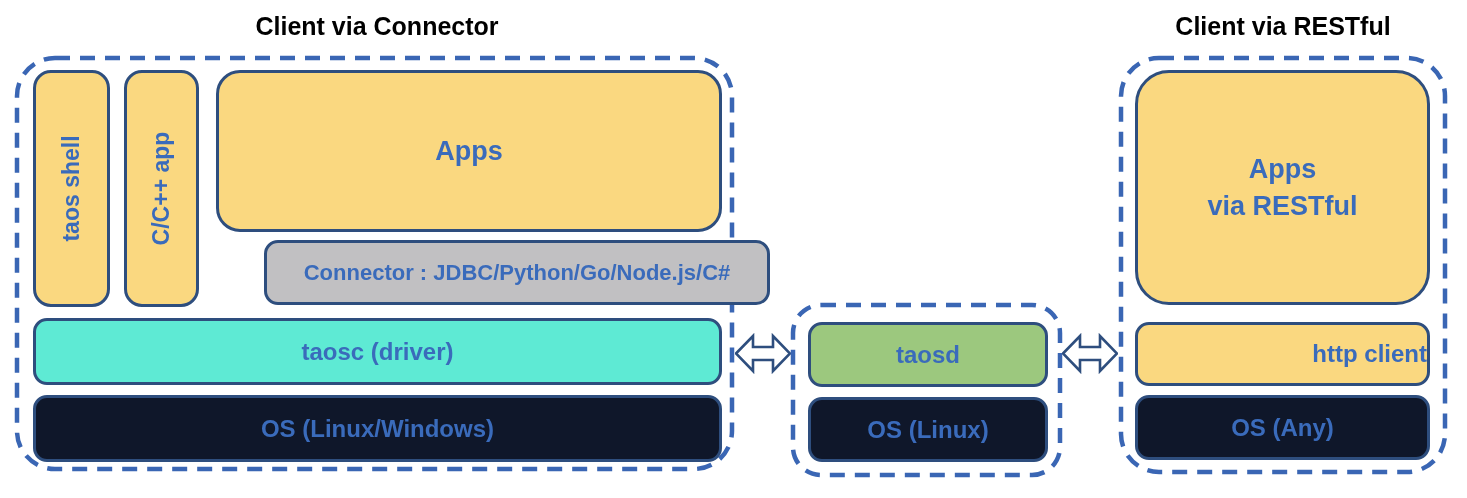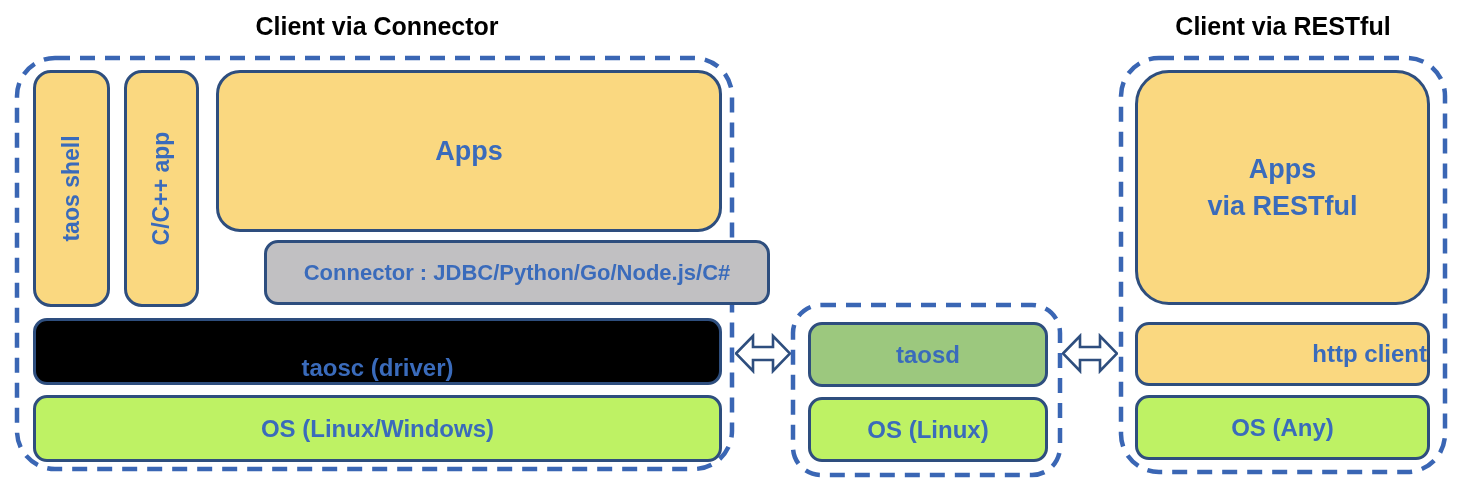--- a/index.html
+++ b/index.html
@@ -30,23 +30,23 @@
     border: 3px solid #2E4E7E;
     display: flex;
     align-items: center;
     justify-content: center;
     color: #3A6BBB;
     font-weight: bold;
     text-align: center;
   }
   .fill-yellow { background: #FAD880; }
   .fill-gray   { background: #C1C0C2; }
-  .fill-orange { background: #000000; align-items: flex-end; }
+  .fill-orange { background: #5eead4; }
   .fill-green  { background: #9CC87E; }
-  .fill-blue   { background: #bef264; }
+  .fill-blue   { background: #0f172a; }
 
   .r14 { border-radius: 14px; }
   .r18 { border-radius: 18px; }
   .r24 { border-radius: 24px; }
   .r34 { border-radius: 34px; }
 
   .vert-label {
     transform: rotate(-90deg);
     white-space: nowrap;
     font-size: 23px;

